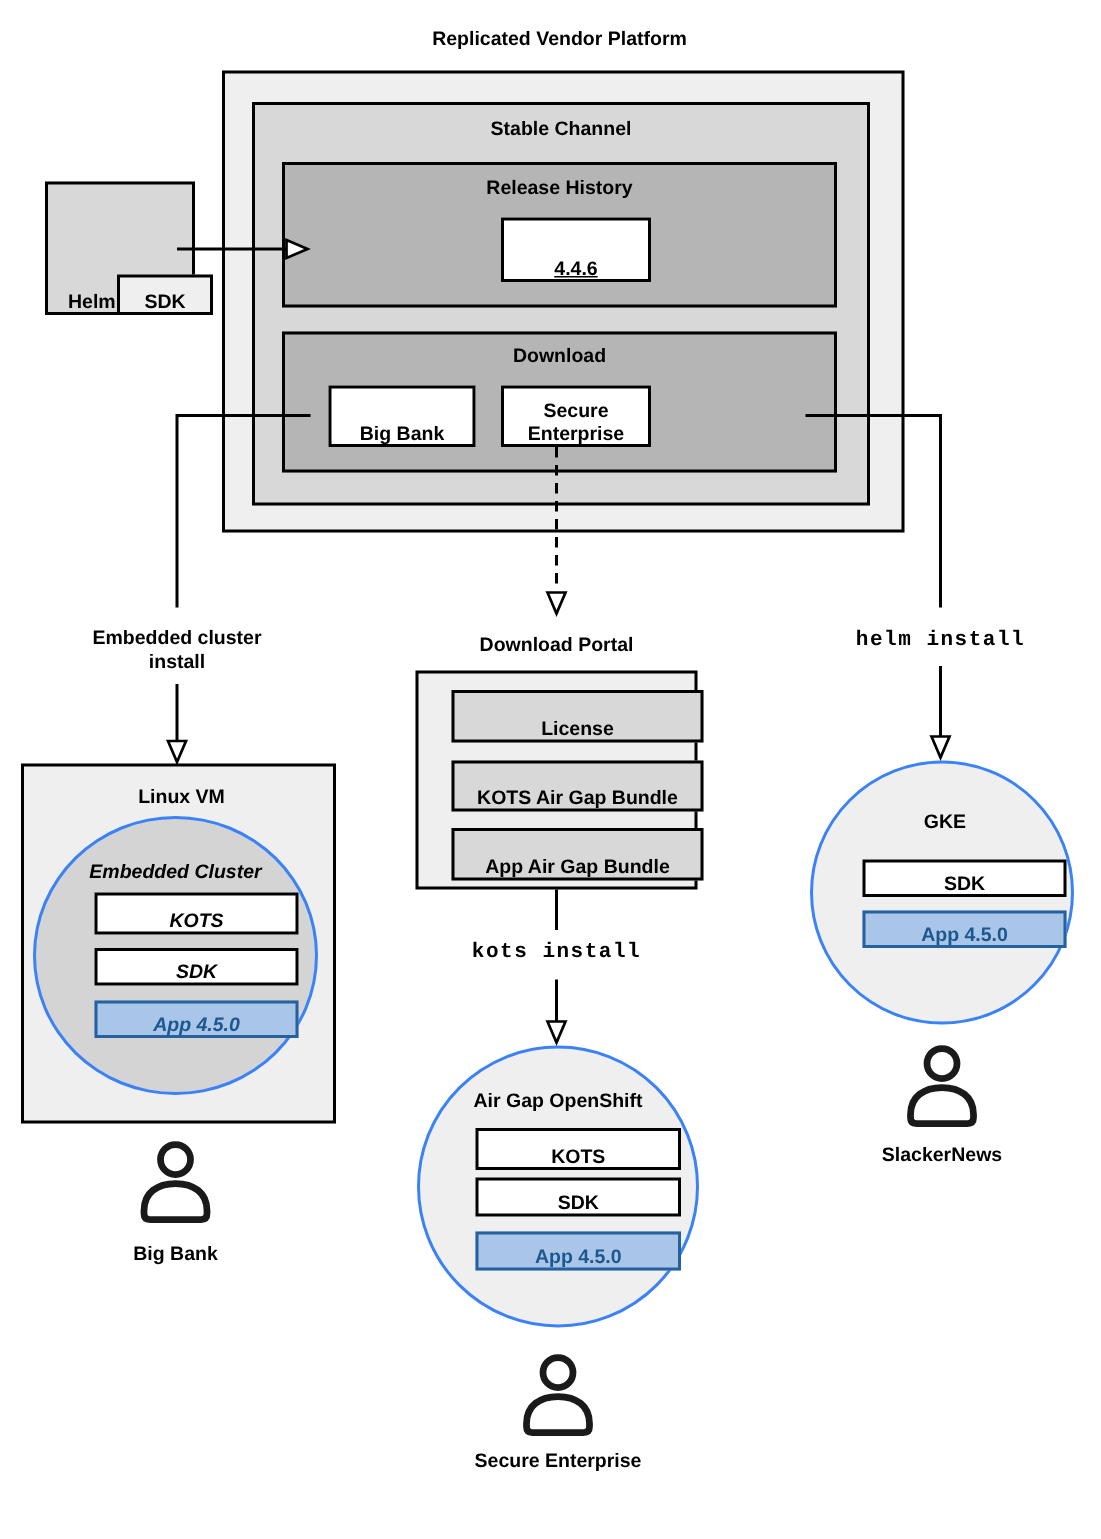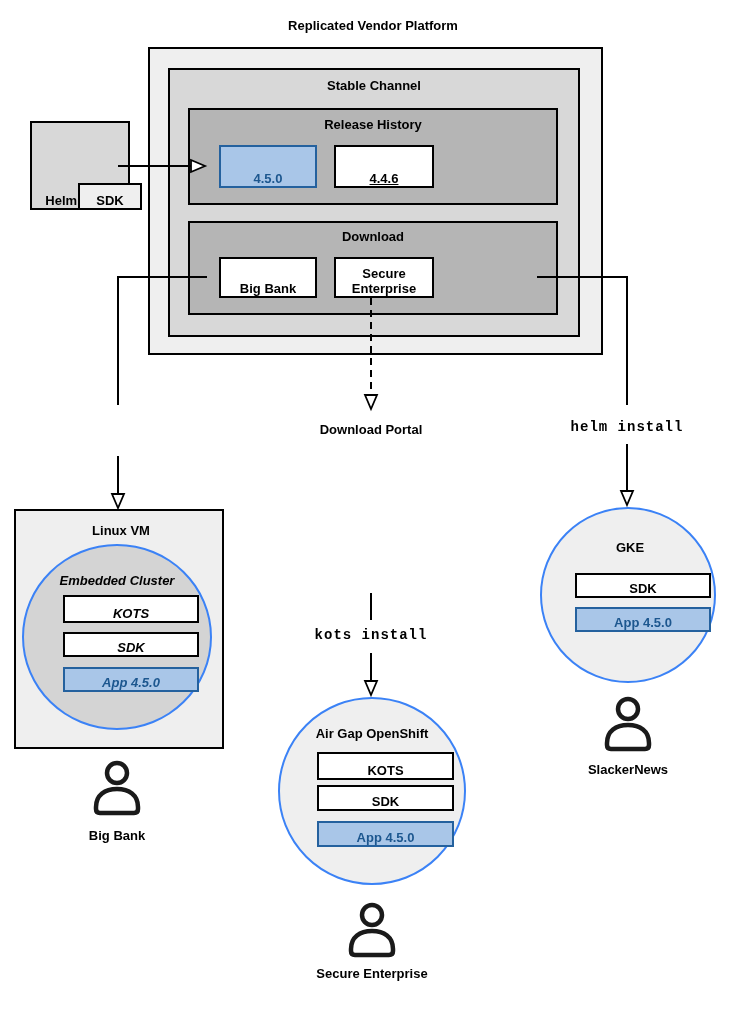--- a/index.html
+++ b/index.html
@@ -36,51 +36,56 @@
 <div class="canvas">
 
   <div class="t" style="left:173px;top:18px;width:400px;">Replicated Vendor Platform</div>
 
   <div class="box fill-l" style="left:148px;top:47px;width:455px;height:308px;"></div>
   <div class="box fill-m" style="left:168px;top:68px;width:412px;height:269px;"></div>
   <div class="t" style="left:268px;top:78px;width:212px;">Stable Channel</div>
 
   <div class="box fill-d" style="left:188px;top:108px;width:370px;height:97px;"></div>
   <div class="t" style="left:273px;top:117px;width:200px;">Release History</div>
-  <div class="box hl cc" style="left:207px;top:145px;width:98px;height:43px;">4.5.0</div>
   <div class="box fill-w cc" style="left:322px;top:145px;width:100px;height:43px;text-decoration:underline;">4.4.6</div>
 
   <div class="box fill-d" style="left:188px;top:221px;width:370px;height:94px;"></div>
   <div class="t" style="left:273px;top:229px;width:200px;">Download</div>
   <div class="box fill-w cc" style="left:207px;top:257px;width:98px;height:41px;">Big Bank</div>
   <div class="box fill-w cc" style="left:322px;top:257px;width:100px;height:41px;">Secure Enterprise</div>
 
   <div class="box fill-m cc" style="left:18px;top:121px;width:100px;height:89px;">
     <span>Helm Chart</span>
     <div class="box fill-l cc" style="left:34px;top:60px;width:64px;height:27px;">SDK</div>
   </div>
 
+  <div class="t" style="left:53px;top:417px;width:130px;">Embedded cluster install</div>
 
   <div class="box fill-l" style="left:14px;top:509px;width:210px;height:240px;">
     <div class="t" style="left:25px;top:12px;width:160px;">Linux VM</div>
     <div class="circle fill-m2" style="left:6px;top:33px;width:190px;height:186px;font-style:italic;">
       <div class="t" style="left:13px;top:27px;width:160px;">Embedded Cluster</div>
       <div class="box fill-w cc" style="left:27px;top:49px;width:136px;height:28px;">KOTS</div>
       <div class="box fill-w cc" style="left:27px;top:86px;width:136px;height:25px;">SDK</div>
       <div class="box hl cc" style="left:27px;top:121px;width:136px;height:25px;">App 4.5.0</div>
     </div>
   </div>
 
   <svg class="person" style="left:91px;top:760px;" width="52" height="56" viewBox="0 0 52 56">
     <circle cx="26" cy="13" r="10"></circle>
     <path d="M5 47 C5 35 14 29 26 29 C38 29 47 35 47 47 L47 49 Q47 53 43 53 L9 53 Q5 53 5 49 Z"></path>
   </svg>
   <div class="t" style="left:57px;top:828px;width:120px;">Big Bank</div>
 
   <div class="t" style="left:301px;top:422px;width:140px;">Download Portal</div>
+  <div class="box fill-l" style="left:277px;top:447px;width:188px;height:146px;">
+    <div class="box fill-m cc" style="left:10px;top:11px;width:168px;height:35px;">License</div>
+    <div class="box fill-m cc" style="left:10px;top:58px;width:168px;height:34px;">KOTS Air Gap Bundle</div>
+    <div class="box fill-m cc" style="left:10px;top:103px;width:168px;height:35px;">App Air Gap Bundle</div>
+  </div>
 
   <div class="t mono" style="left:301px;top:627px;width:140px;">kots install</div>
 
   <div class="circle fill-l" style="left:278px;top:697px;width:188px;height:188px;">
     <div class="t" style="left:12px;top:27px;width:160px;">Air Gap OpenShift</div>
     <div class="box fill-w cc" style="left:25px;top:53px;width:137px;height:28px;">KOTS</div>
     <div class="box fill-w cc" style="left:25px;top:86px;width:137px;height:26px;">SDK</div>
     <div class="box hl cc" style="left:25px;top:122px;width:137px;height:26px;">App 4.5.0</div>
   </div>
 

